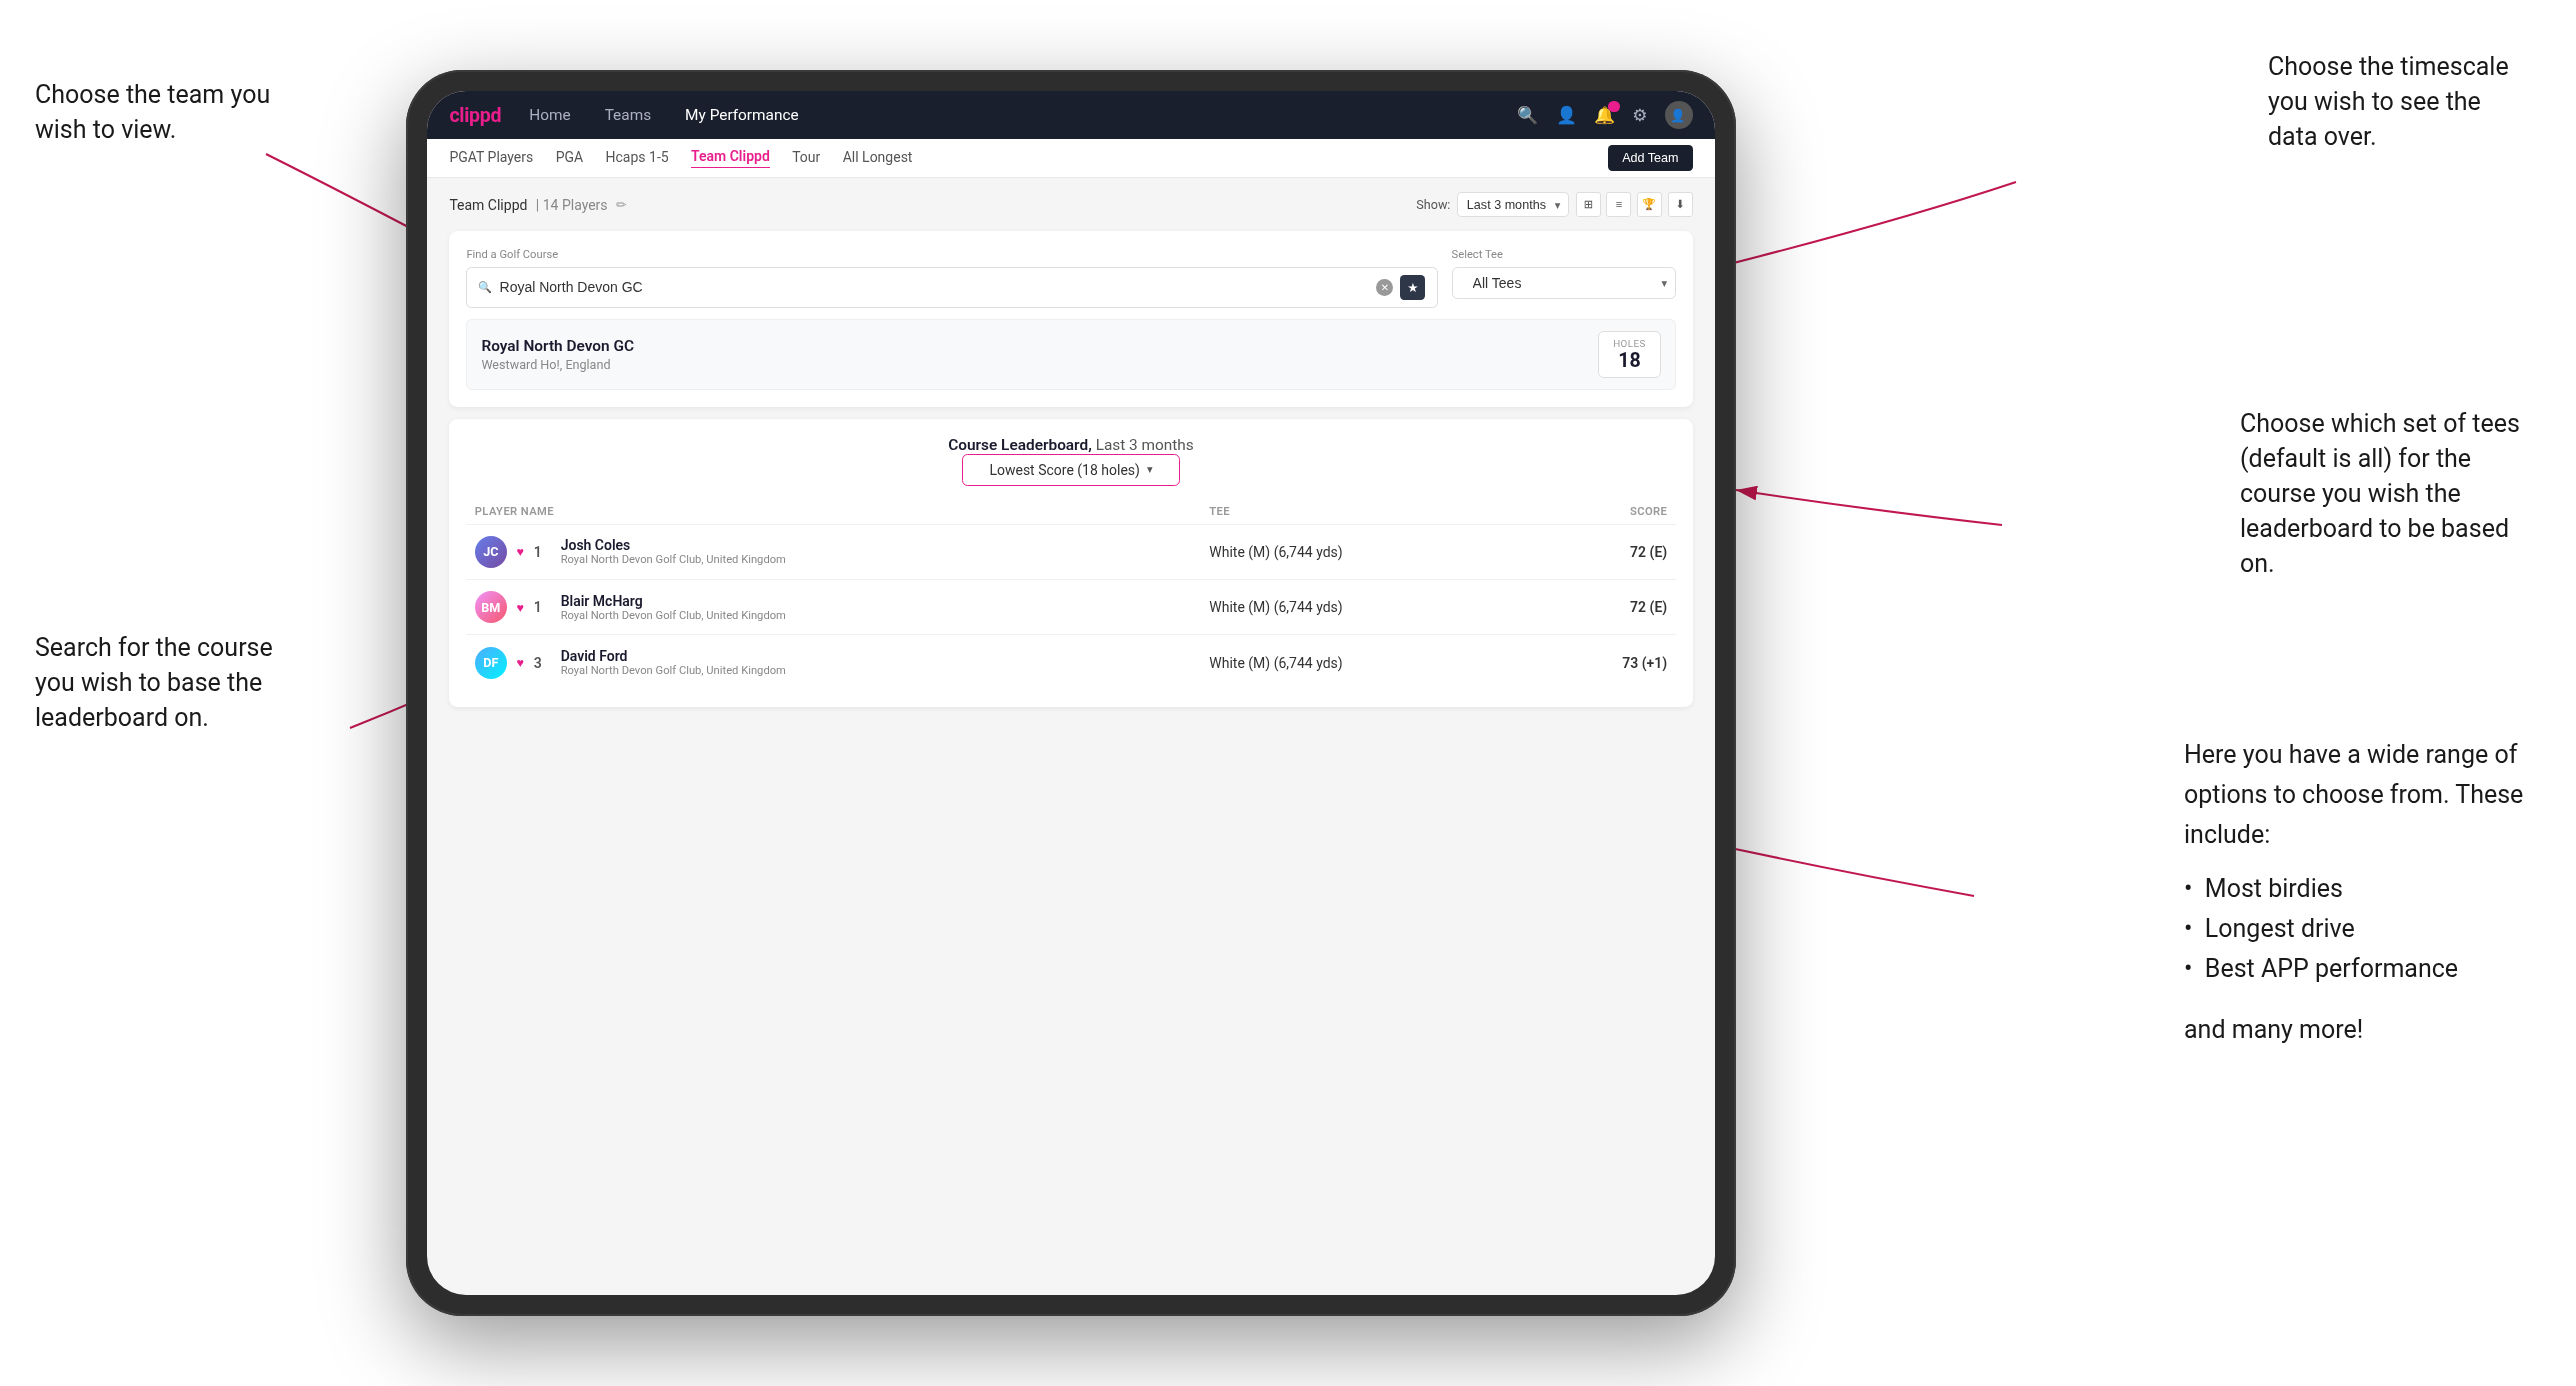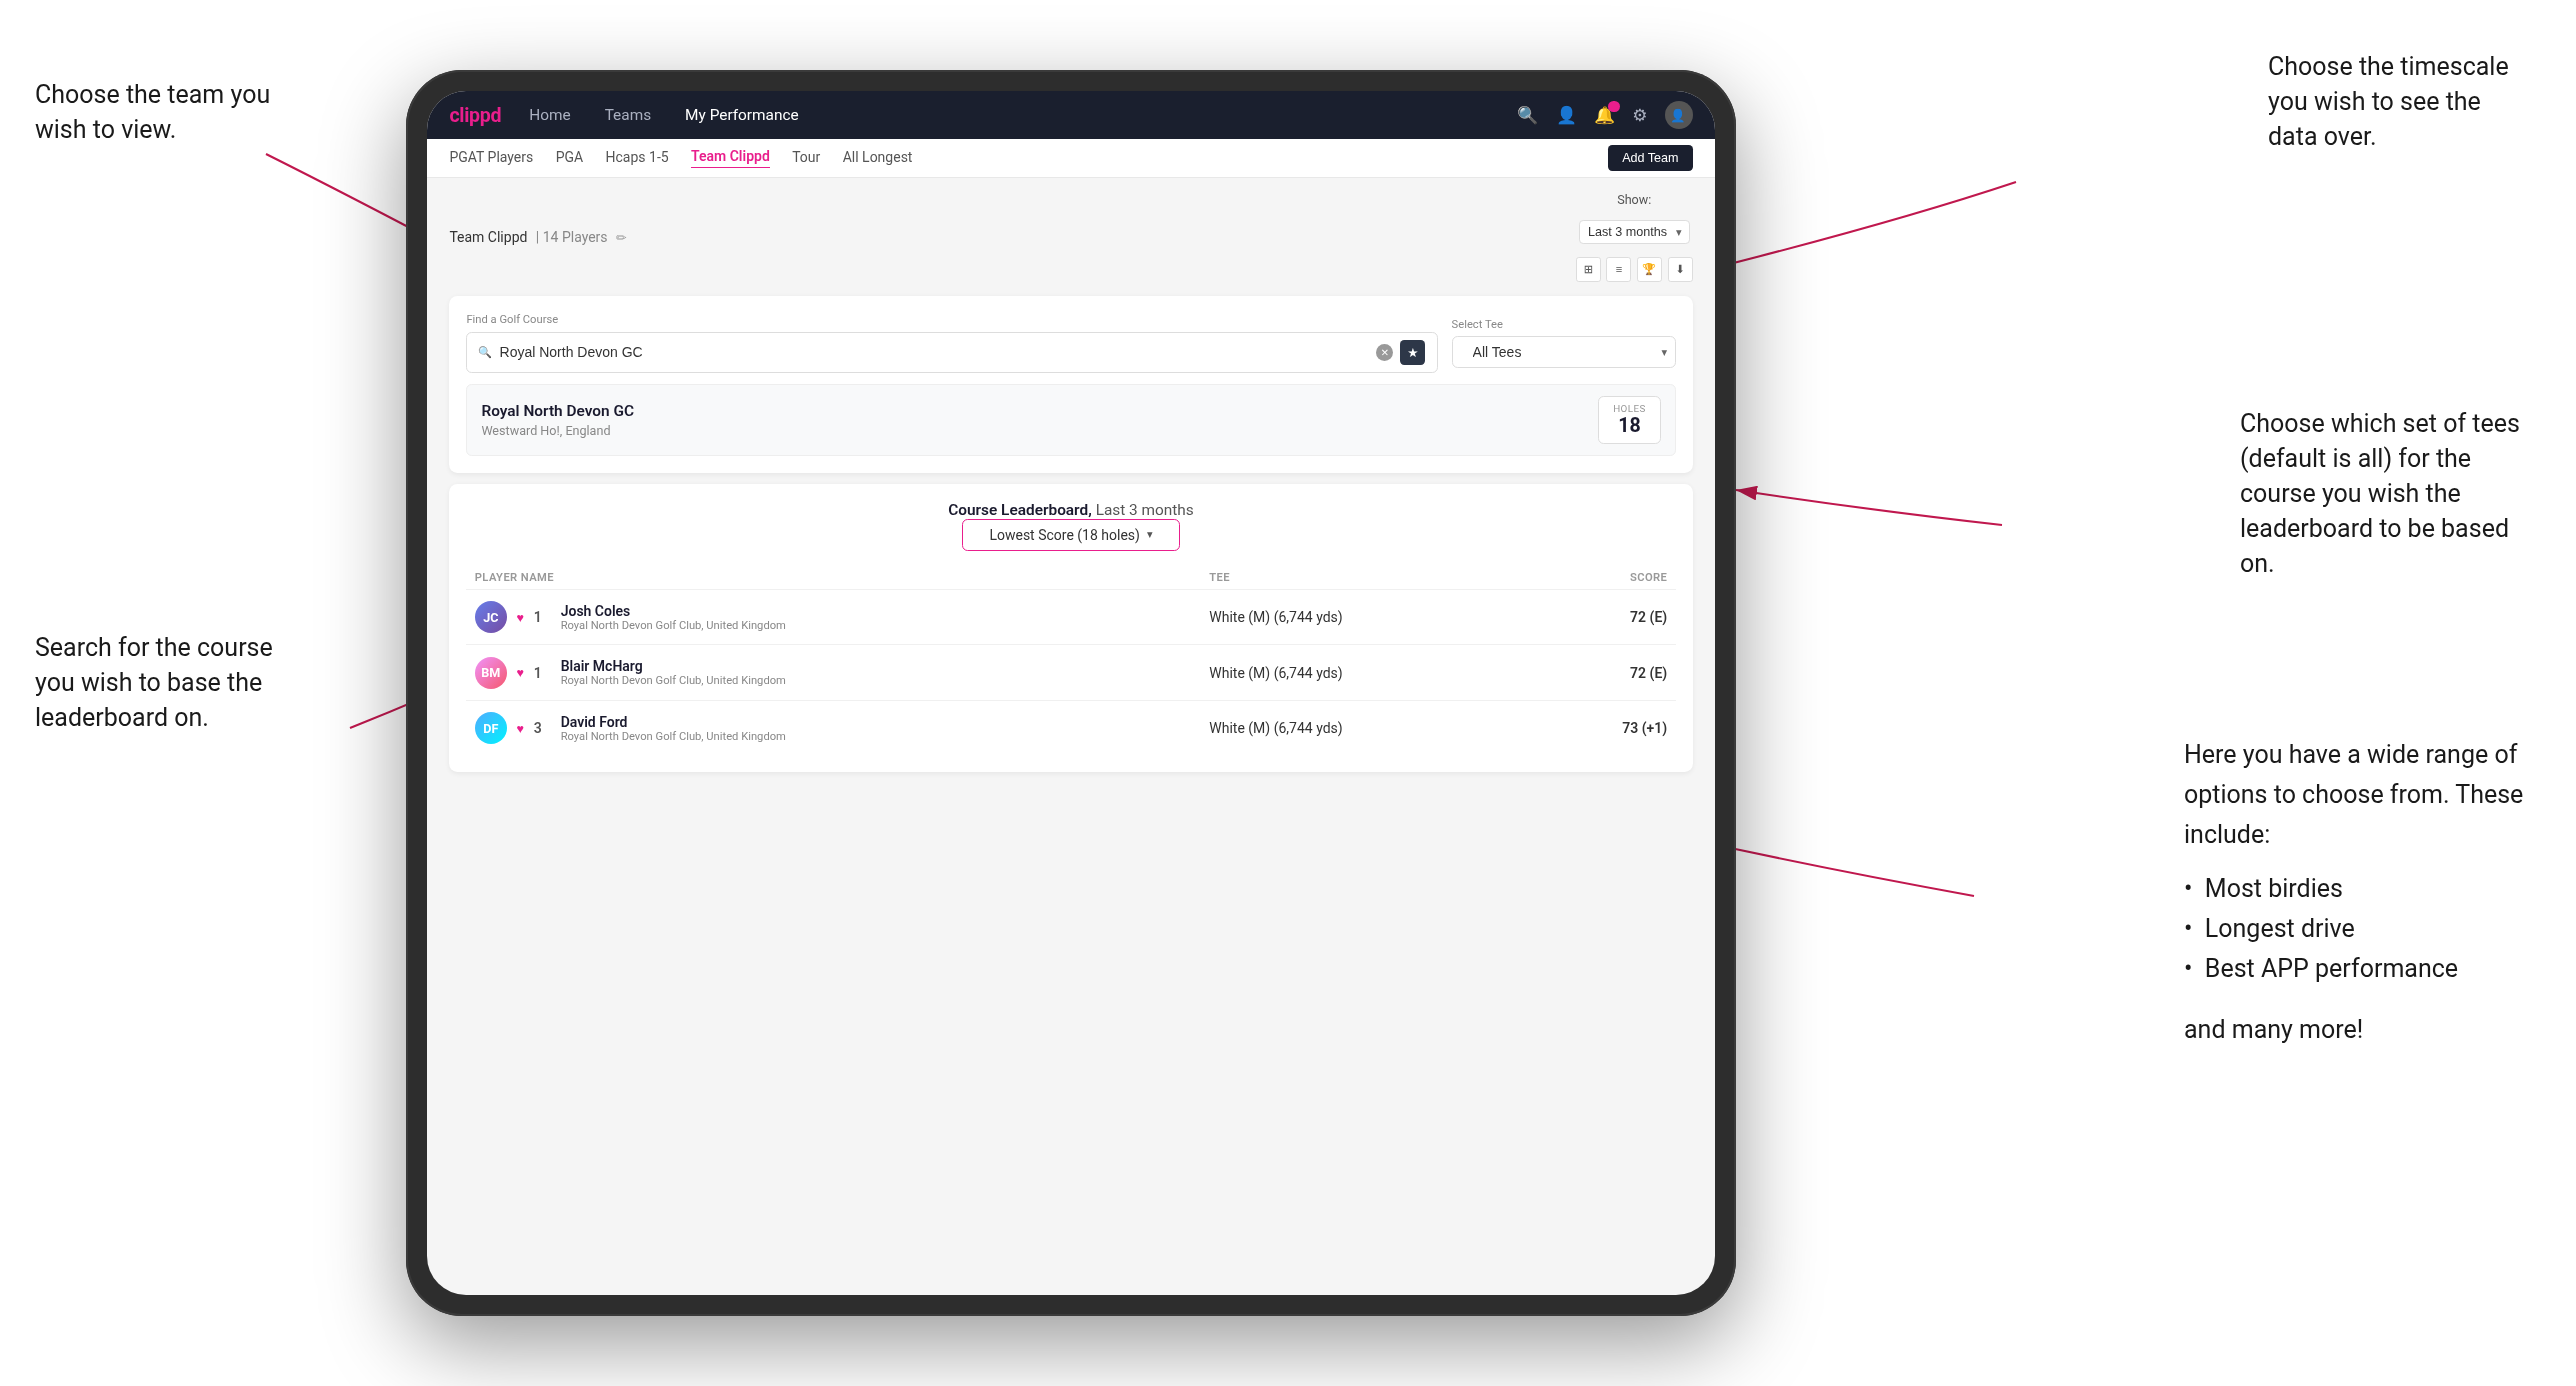--- a/index.html
+++ b/index.html
@@ -178,24 +178,23 @@
 
     .team-title .edit-icon {
       color: #999;
       font-size: 12.6px;
       cursor: pointer;
     }
 
     .show-row {
       display: flex;
       align-items: center;
-      gap: 13px;
+      gap: 7px;
       font-size: 12.6px;
       color: #555;
-      flex-direction: column;
     }
 
     .show-dropdown {
       border: 0.7px solid #ddd;
       border-radius: 4.2px;
       padding: 4.2px 21px 4.2px 8.4px;
       font-size: 12.6px;
       color: #333;
       background: white;
       cursor: pointer;
@@ -228,21 +227,21 @@
       background: white;
       border-radius: 8.4px;
       padding: 17px;
       margin-bottom: 11.2px;
       box-shadow: 0 1.4px 5.6px rgba(0,0,0,0.06);
     }
 
     .search-card-top {
       display: flex;
       gap: 14px;
-      align-items: center;
+      align-items: flex-start;
       margin-bottom: 11.2px;
     }
 
     .search-section {
       flex: 1;
     }
 
     .search-label {
       font-size: 11.2px;
       color: #888;

